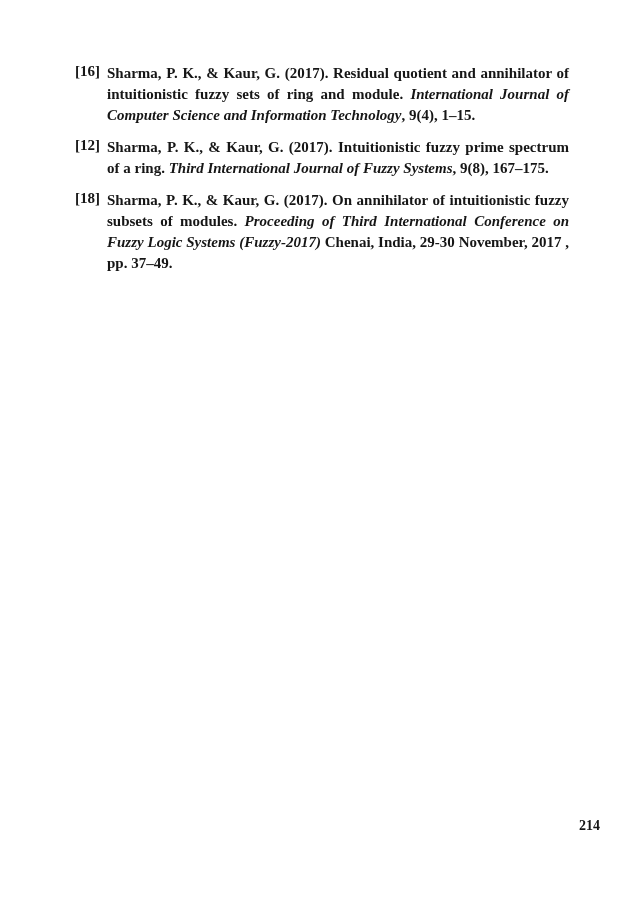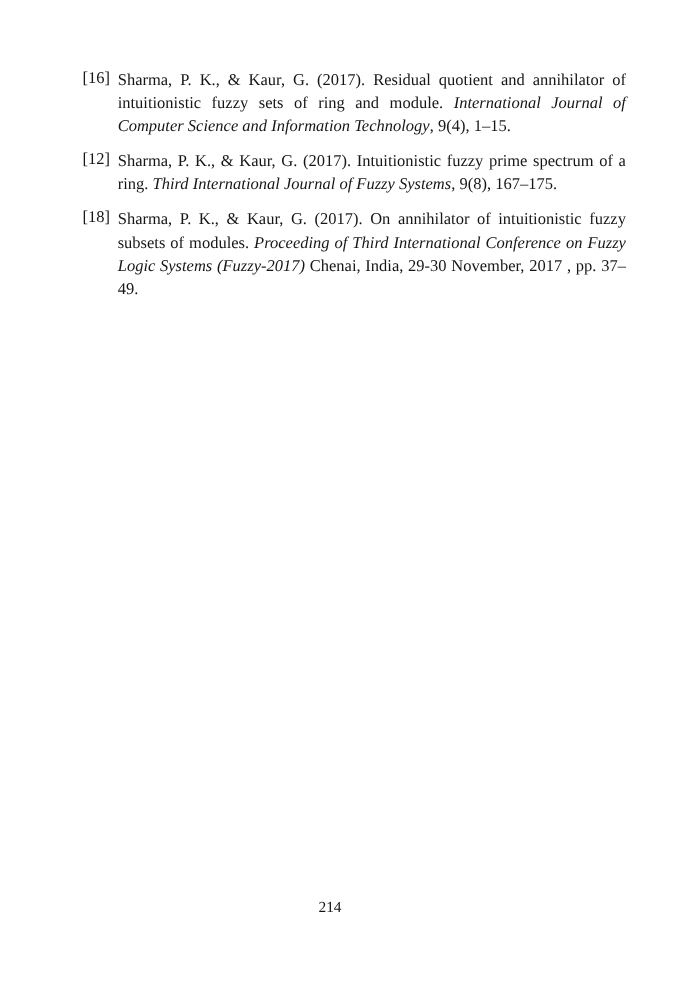--- a/index.html
+++ b/index.html
@@ -8,20 +8,21 @@
     background: #ffffff;
   }
   .page {
     position: relative;
     width: 636px;
     height: 900px;
     background: var(--page-bg, #ffffff);
     color: var(--text-color, #161616);
     font-family: "Liberation Serif", "DejaVu Serif", serif;
     overflow: hidden;
+    font-weight: bold;
   }
   .references {
     position: absolute;
     left: 75px;
     top: 61px;
     width: 496px;
   }
   .ref-item {
     display: flex;
     margin: 0 0 7px 0;
@@ -39,21 +40,21 @@
     text-align-last: left;
   }
   .ref-text .italic {
     font-style: italic;
   }
   .page-number {
     position: absolute;
     top: 817px;
     left: 0;
     width: 600px;
-    text-align: center;
+    text-align: right;
     font-size: 14px;
     line-height: 18px;
   }
 </style>
 </head>
 <body>
 
 <div class="page" style="--text-color: #161616; --page-bg: #ffffff;">
 
   <div class="references">

